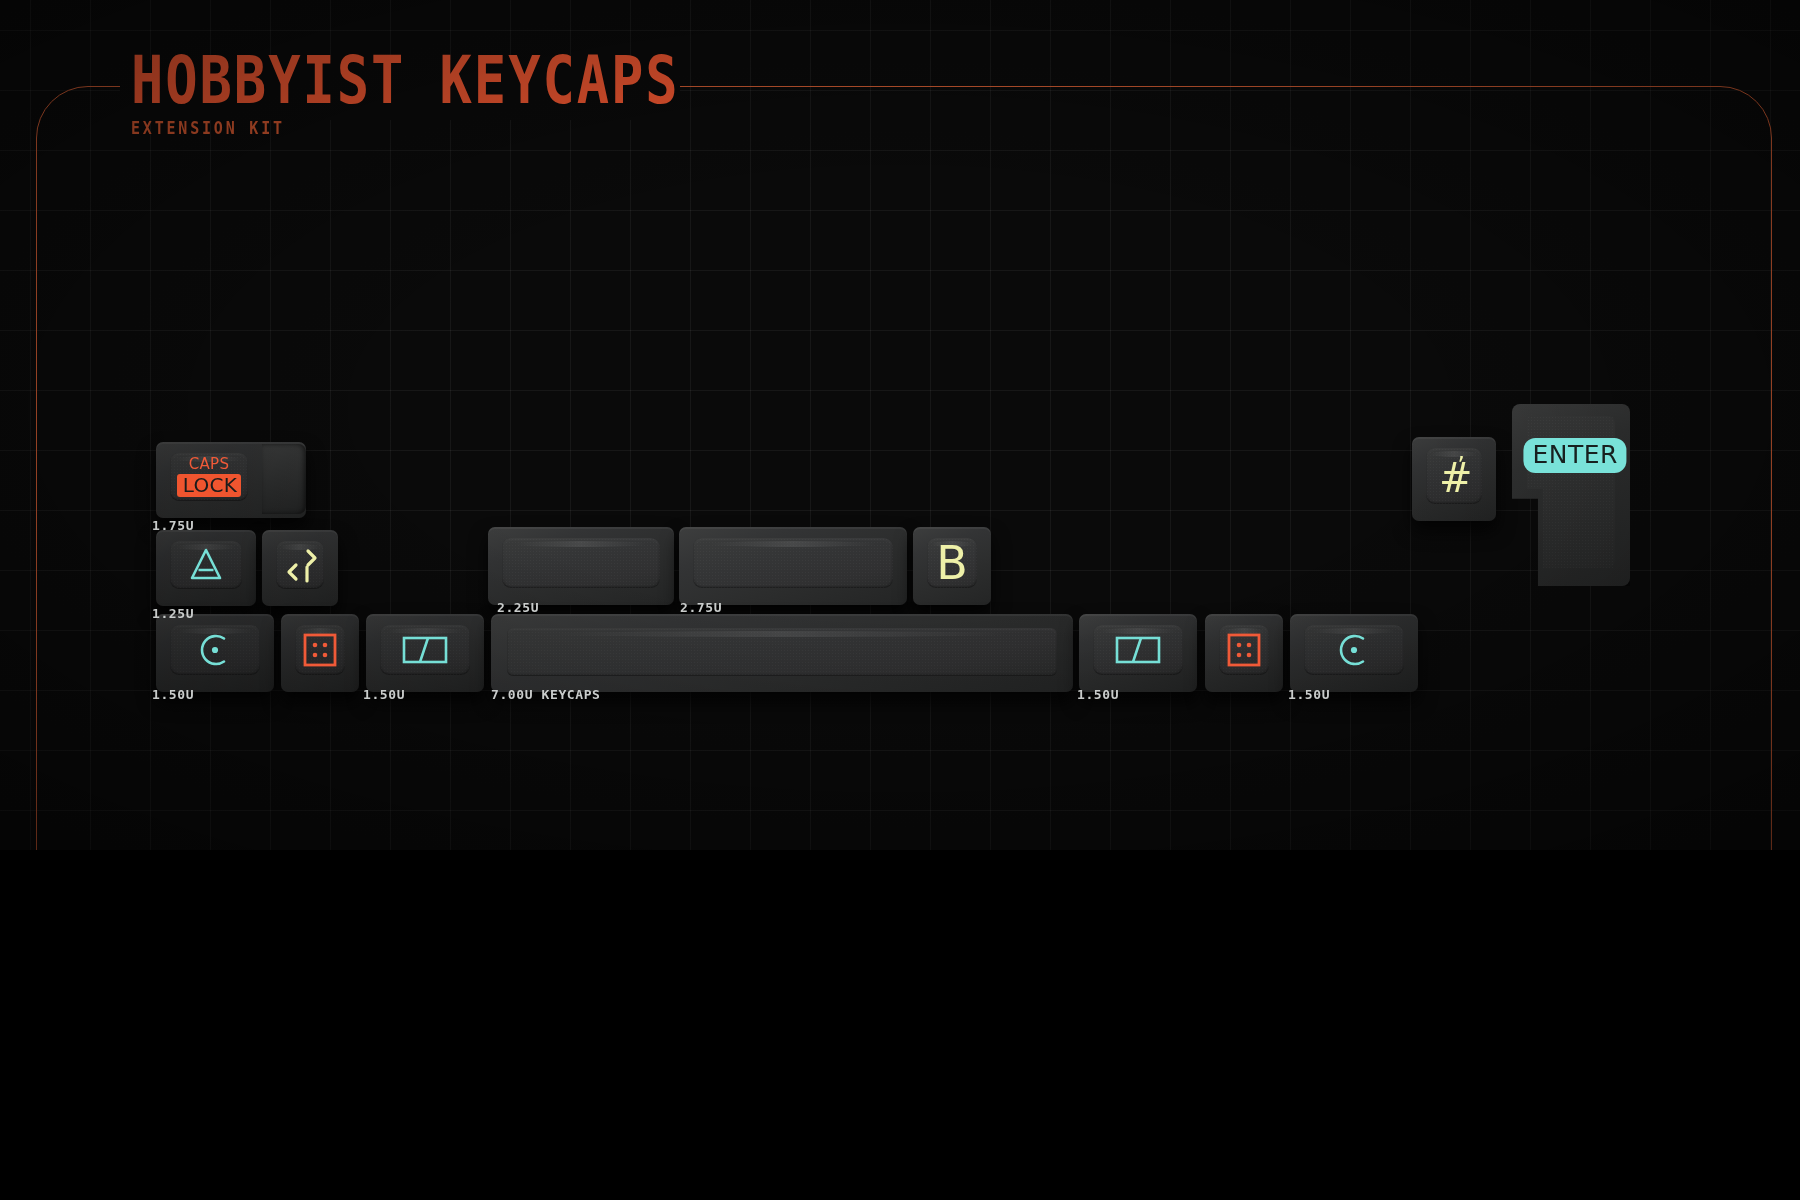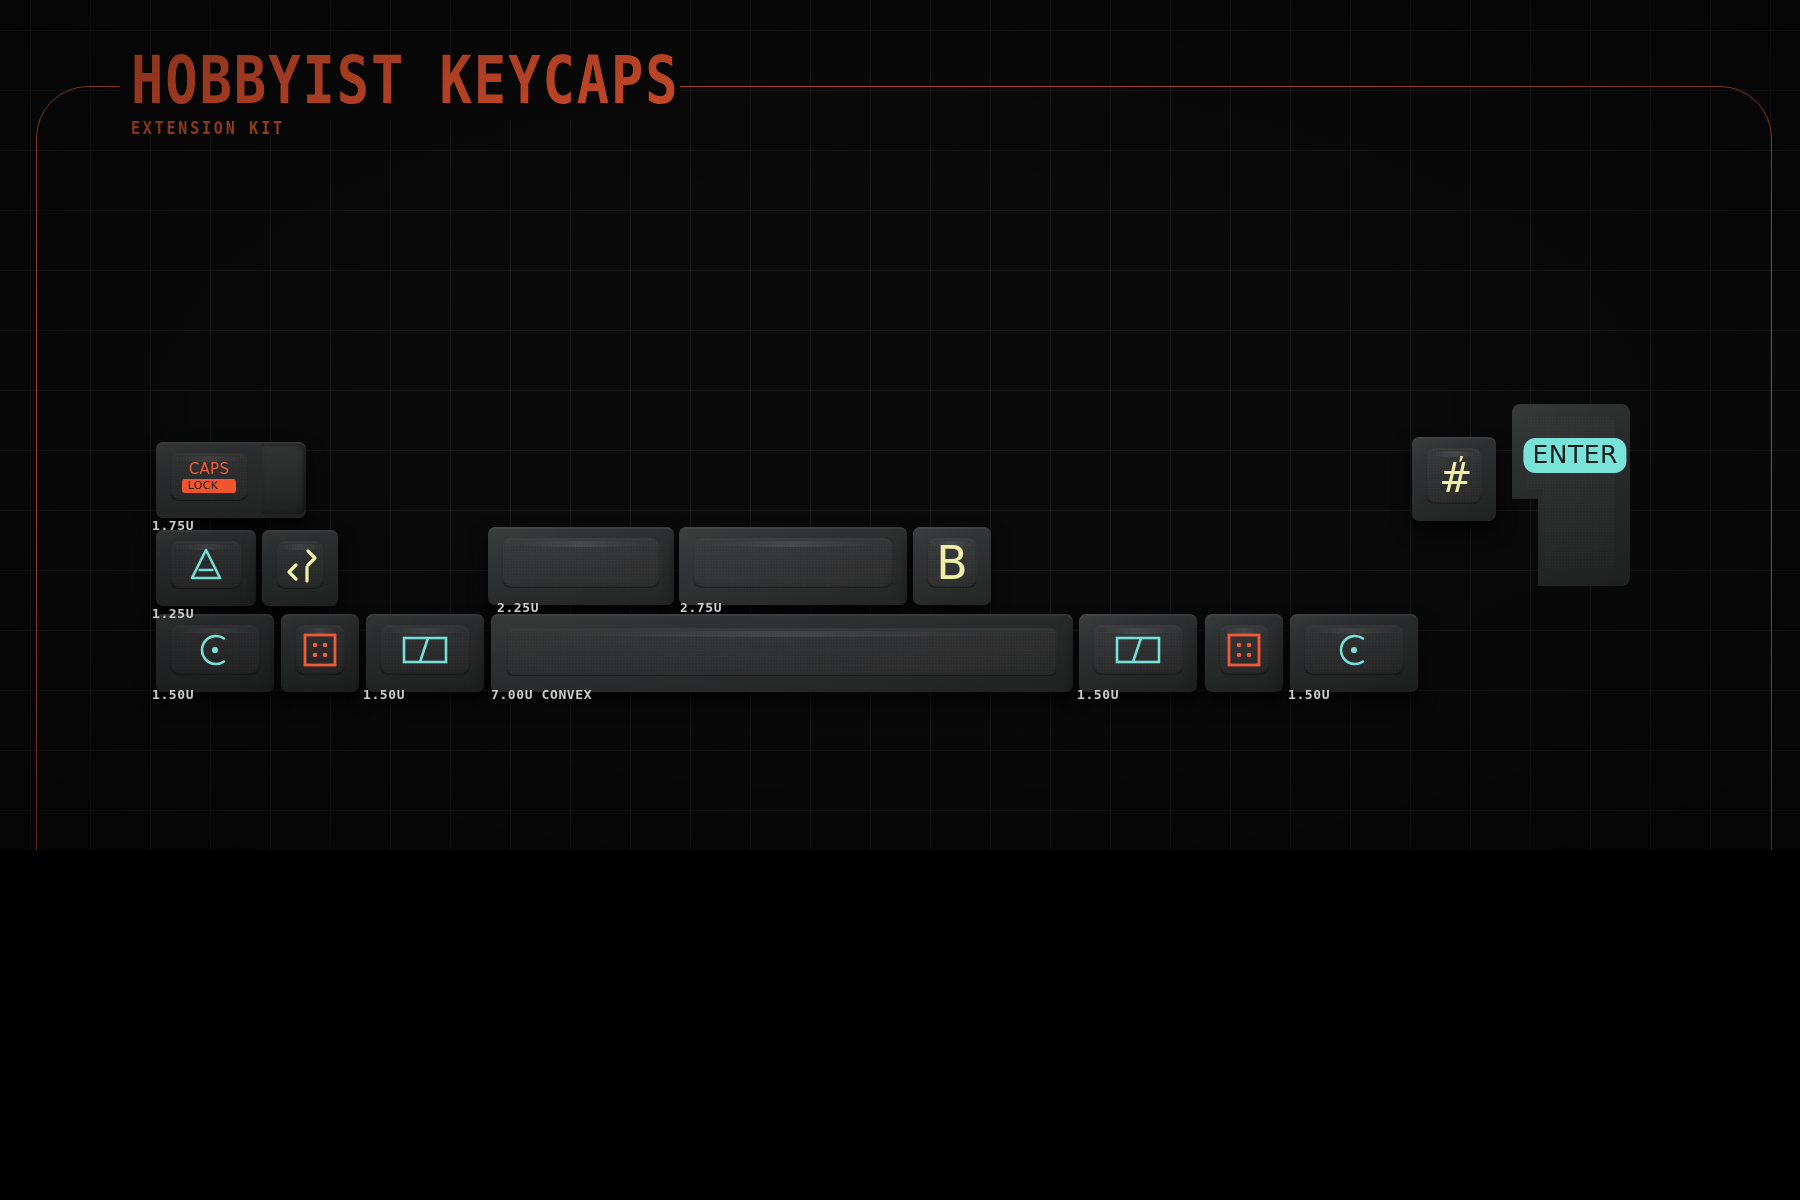--- a/index.html
+++ b/index.html
@@ -162,25 +162,25 @@
 
   .caps-legend{ display:flex; flex-direction:column; align-items:center; gap:2px; }
   .caps-word{
     font-family:"DejaVu Sans", sans-serif;
     font-size:15px;
     color:#f05a38;
     letter-spacing:.3px;
   }
   .caps-chip{
     font-family:"DejaVu Sans", sans-serif;
-    font-size:11px;
+    font-size:20px;
     letter-spacing:.3px;
     background:#f0552f;
     color:#1b1b1b;
-    padding:1px 18px 2px 6px;
+    padding:1px 4px 2px 6px;
     border-radius:3px;
   }
 
   .enter-chip{
     font-family:"DejaVu Sans", sans-serif;
     font-size:25px;
     letter-spacing:.5px;
     background:#79e2d9;
     color:#17201f;
     padding:2px 9px 4px 9px;
@@ -351,21 +351,21 @@
       </div>
     </div>
   </div>
   <div class="size-label" style="left:363px; top:679px;">1.50U</div>
 
   <div class="cap" style="left:491px; top:614px; width:582px; height:78px;">
     <div class="top" style="inset:14px 16px 16px 16px; border-radius:6px;">
       <div class="gloss"></div>
     </div>
   </div>
-  <div class="size-label" style="left:491px; top:679px;">7.00U CONVEX</div>
+  <div class="size-label" style="left:491px; top:679px;">7.00U KEYCAPS</div>
 
   <div class="cap" style="left:1079px; top:614px; width:118px; height:78px;">
     <div class="top">
       <div class="gloss"></div>
       <div class="legend">
         <svg width="48" height="34" viewBox="0 0 48 34">
           <rect x="3" y="5" width="42" height="24" fill="none" stroke="#76dfd6" stroke-width="2.6"></rect>
           <line x1="27" y1="5" x2="19" y2="29" stroke="#76dfd6" stroke-width="2.6"></line>
         </svg>
       </div>

